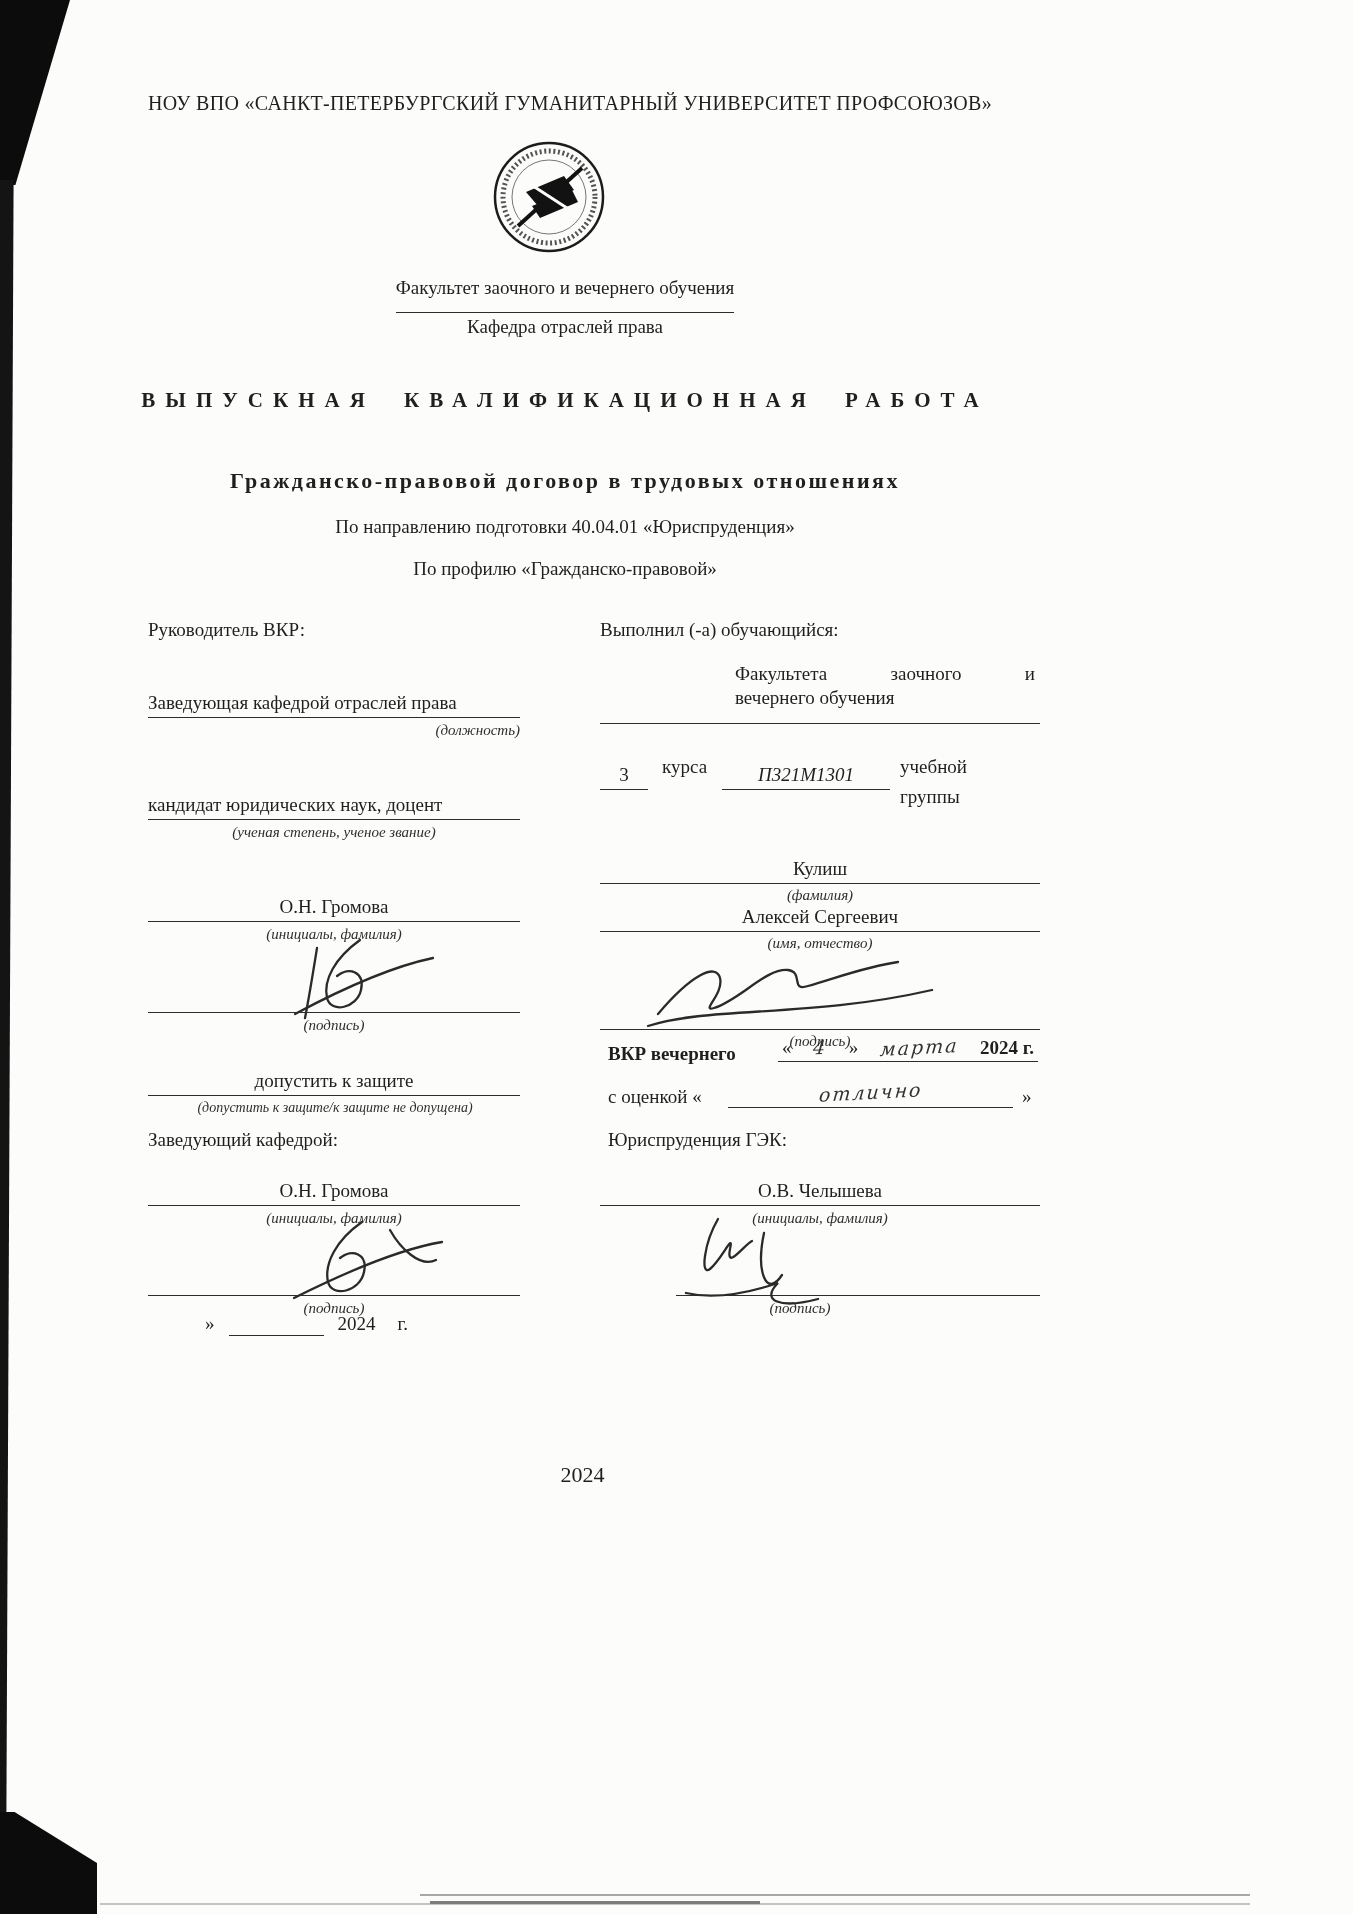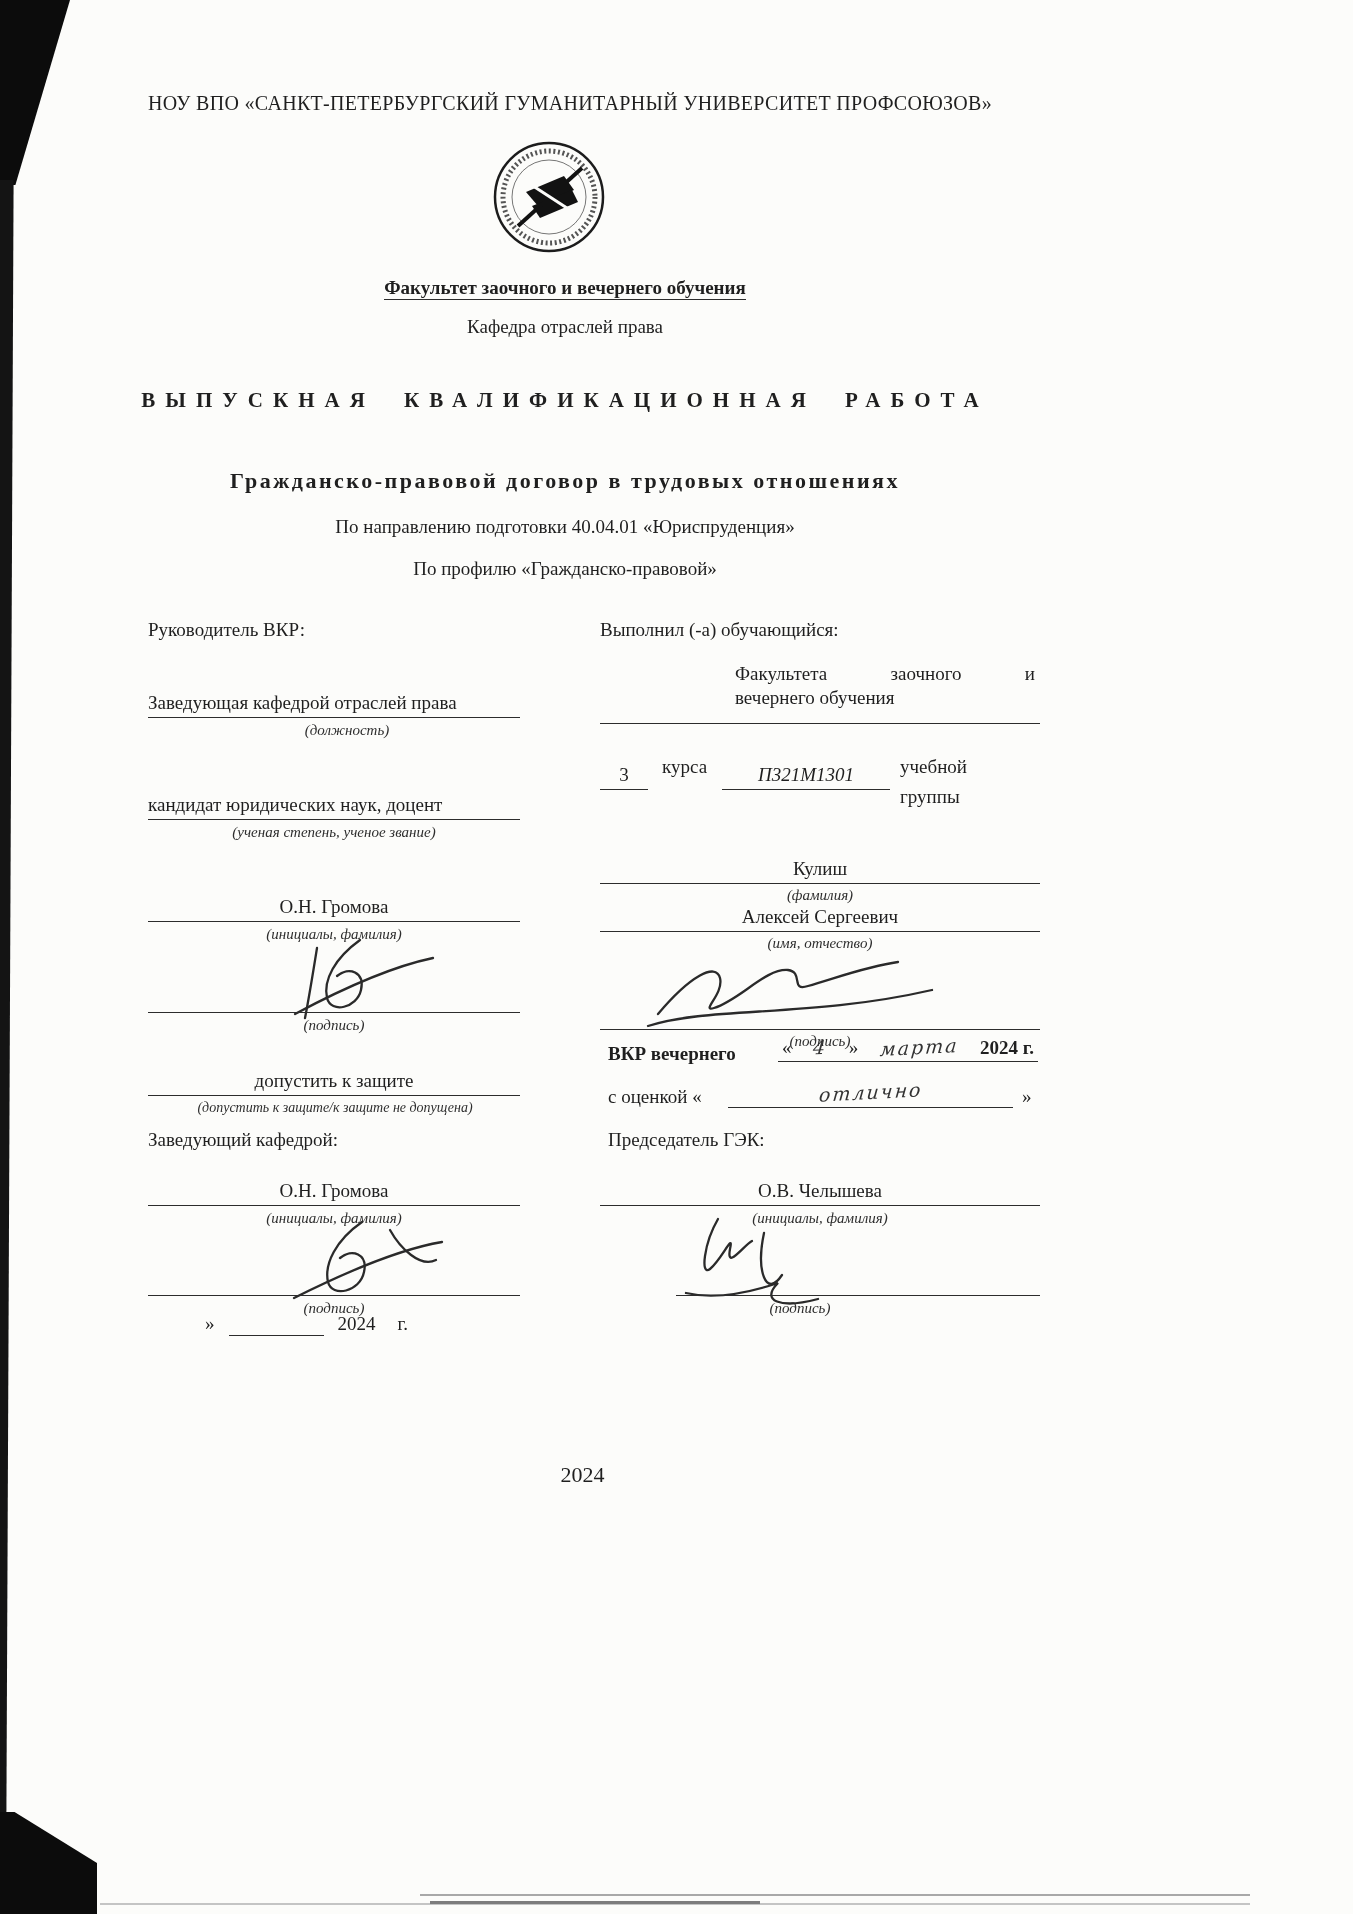--- a/index.html
+++ b/index.html
@@ -27,21 +27,21 @@
   .rule { border-bottom:1.5px solid #2c2c2c; }
   .hand {
     font-family:"DejaVu Serif", serif; font-style:italic; color:#333;
     display:inline-block; transform:rotate(-3deg) skewX(-8deg);
     letter-spacing:2px;
   }
   .sig path { fill:none; stroke:#2a2a2a; stroke-width:2.3; stroke-linecap:round; }
   .artifact { background:#0c0c0c; }
   .kind-heading { font-weight:bold; font-size:21px; letter-spacing:10px; word-spacing:14px; }
   .thesis-title { font-weight:bold; font-size:22px; letter-spacing:2.5px; }
-  .underlined { border-bottom:1.5px solid #2c2c2c; padding-bottom:1px;font-weight:bold; }
+  .underlined { border-bottom:1.5px solid #2c2c2c; padding-bottom:14px; }
   .justify-line { text-align:justify; text-align-last:justify; }
 </style>
 </head>
 <body>
 
 <div class="page">
 
   <div class="abs artifact" style="left:0;top:0;width:70px;height:185px;clip-path:polygon(0 0,100% 0,22% 100%,0 100%);"></div>
   <div class="abs artifact" style="left:0;top:180px;width:16px;height:1634px;clip-path:polygon(0 0,85% 0,40% 100%,0 100%);background:#141414;"></div>
   <div class="abs artifact" style="left:0;top:1812px;width:97px;height:102px;clip-path:polygon(0 0,15% 0,100% 50%,100% 100%,0 100%);"></div>
@@ -75,21 +75,21 @@
 
   <div class="abs t19 center" style="left:0;top:515px;width:1130px;">По направлению подготовки 40.04.01 «Юриспруденция»</div>
 
   <div class="abs t19 center" style="left:0;top:557px;width:1130px;">По профилю «Гражданско-правовой»</div>
 
   <div class="abs t19" style="left:148px;top:618px;">Руководитель ВКР:</div>
 
   <div class="abs t19 field" style="left:148px;top:680px;width:372px;height:38px;">
     <span>Заведующая кафедрой отраслей права</span>
   </div>
-  <div class="abs caption center" style="left:161px;top:722px;width:372px;">(должность)</div>
+  <div class="abs caption center" style="left:148px;top:722px;width:372px;text-align:right;">(должность)</div>
 
   <div class="abs t19 field" style="left:148px;top:782px;width:372px;height:38px;">
     <span>кандидат юридических наук, доцент</span>
   </div>
   <div class="abs caption center" style="left:148px;top:824px;width:372px;">(ученая степень, ученое звание)</div>
 
   <div class="abs t19 field center-text" style="left:148px;top:886px;width:372px;height:36px;">
     <span>О.Н. Громова</span>
   </div>
   <div class="abs caption center" style="left:148px;top:926px;width:372px;">(инициалы, фамилия)</div>
@@ -181,21 +181,21 @@
     <span class="hand">марта</span>
     <span class="bold">2024 г.</span>
   </div>
 
   <div class="abs t19" style="left:608px;top:1085px;">с оценкой «</div>
   <div class="abs t19 field center-text" style="left:728px;top:1076px;width:285px;height:32px;">
     <span class="hand">отлично</span>
   </div>
   <div class="abs t19" style="left:1022px;top:1085px;">»</div>
 
-  <div class="abs t19" style="left:608px;top:1128px;">Председатель ГЭК:</div>
+  <div class="abs t19" style="left:608px;top:1128px;">Юриспруденция ГЭК:</div>
 
   <div class="abs t19 field center-text" style="left:600px;top:1172px;width:440px;height:34px;">
     <span>О.В. Челышева</span>
   </div>
   <div class="abs caption center" style="left:600px;top:1210px;width:440px;">(инициалы, фамилия)</div>
 
   <div class="abs" style="left:660px;top:1205px;width:210px;height:110px;">
     <svg class="sig" width="210" height="110" viewBox="0 0 210 110">
       <path d="M58 14 C44 38 40 72 50 64 C62 54 74 26 70 44 C66 66 84 40 92 36"></path>
       <path d="M26 88 C60 96 100 84 118 78 C100 96 120 104 158 94"></path>

